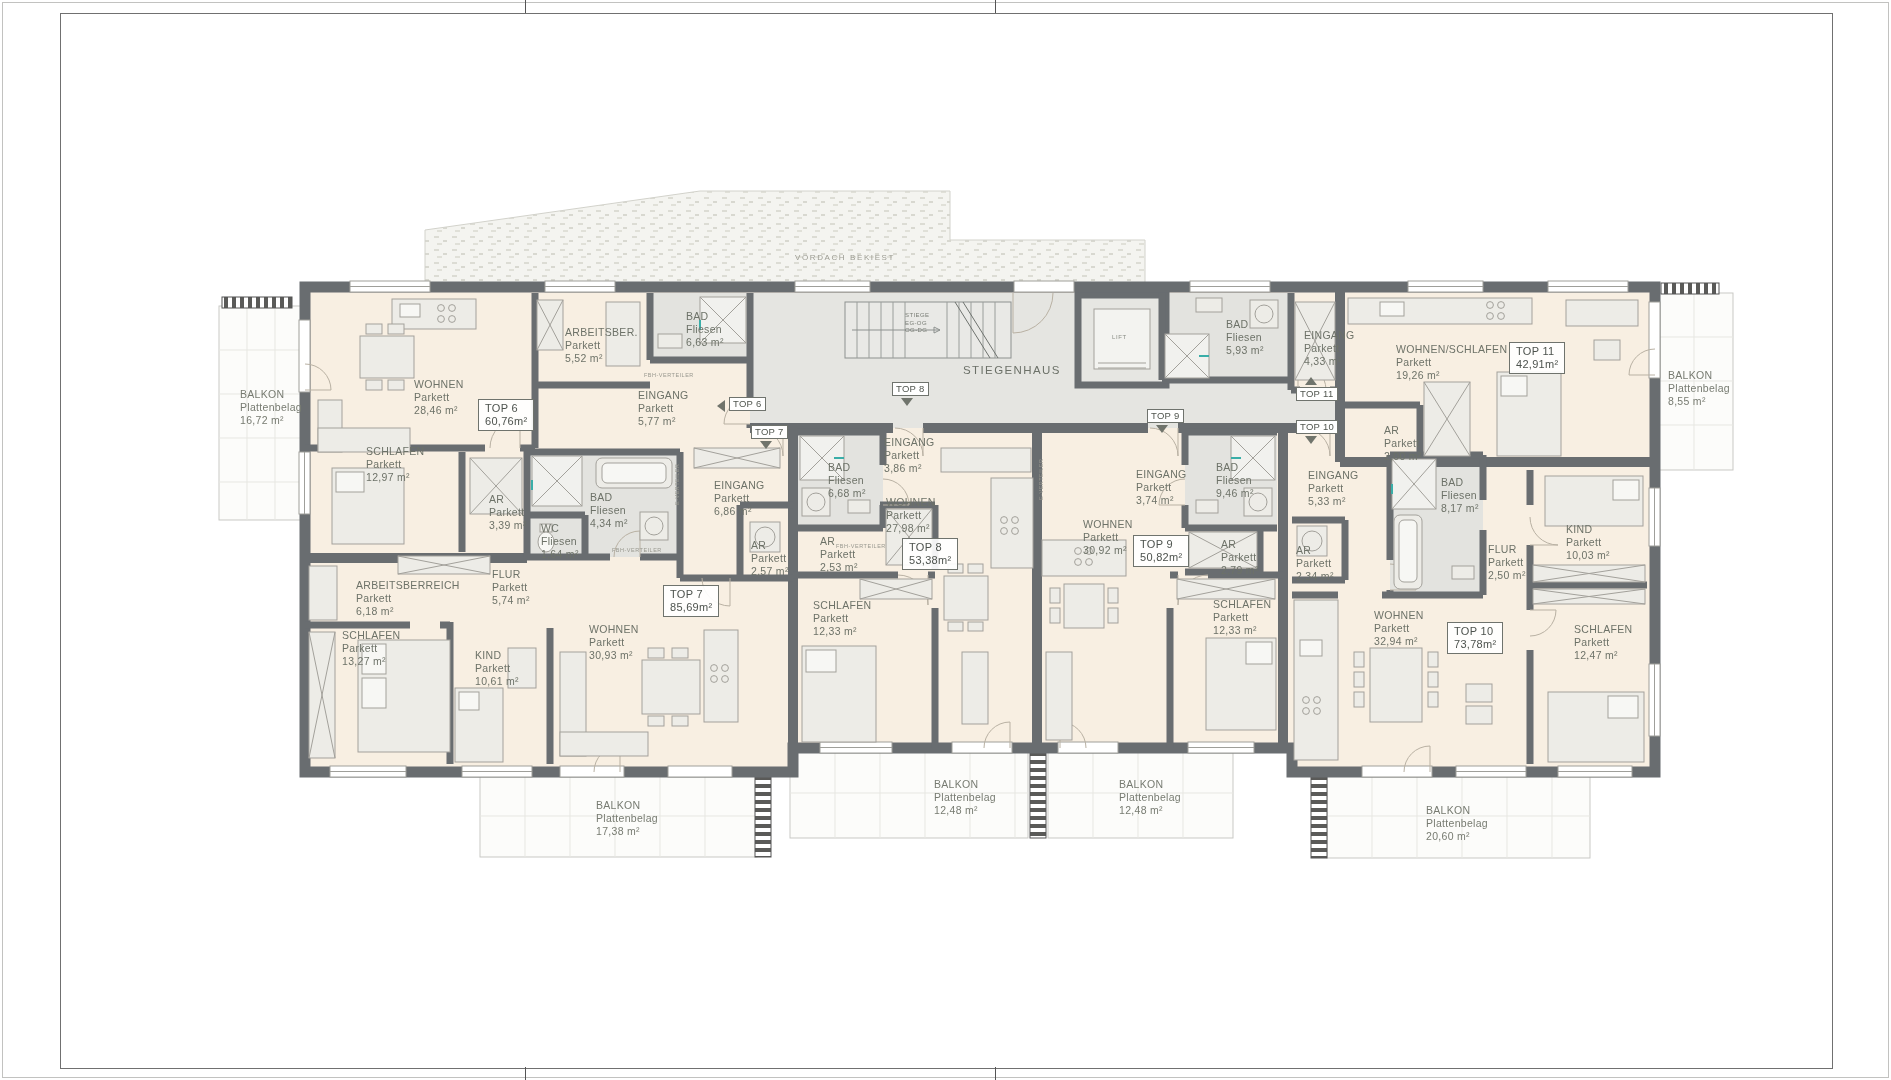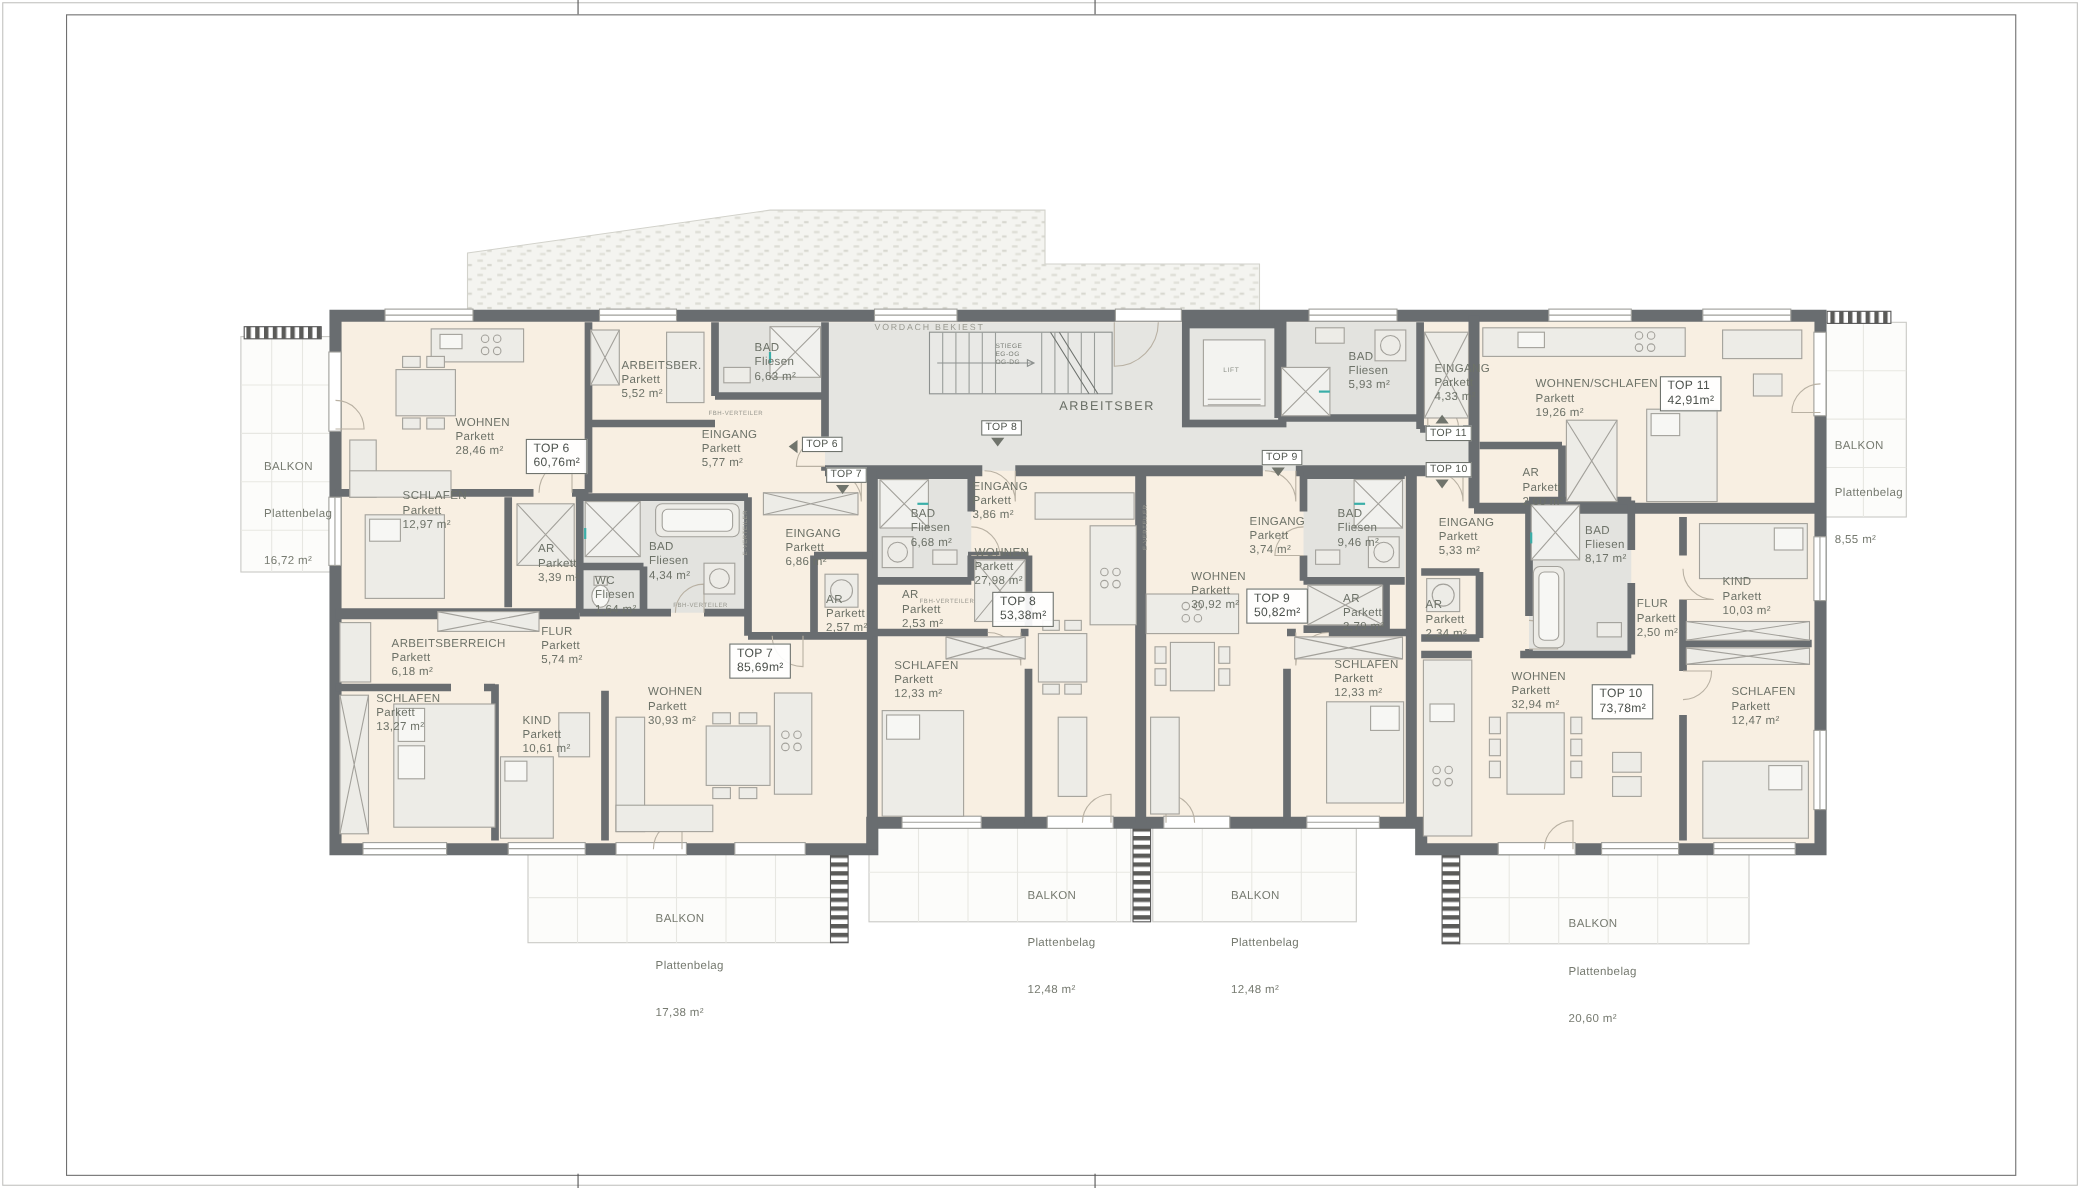--- a/index.html
+++ b/index.html
@@ -6,33 +6,33 @@
   .page{position:relative;width:1891px;height:1080px;background:#ffffff;overflow:hidden;
         font-family:"Liberation Sans",sans-serif;}
   .frame-outer{position:absolute;left:2px;top:2px;right:2px;bottom:2px;border:1px solid #c2c2c0;}
   .frame-inner{position:absolute;left:60px;top:13px;width:1771px;height:1054px;border:1px solid #707070;}
   .tick{position:absolute;width:1px;background:#555;}
   svg{position:absolute;left:0;top:0;}
   
   .rl{position:absolute;font-size:10.5px;line-height:13px;color:#6d7268;letter-spacing:.3px;white-space:nowrap;}
   .rl span{display:block;}
   .bl{position:absolute;font-size:10.5px;line-height:13px;color:#777b71;letter-spacing:.3px;white-space:nowrap;}
-  .bl span{display:block;margin-top:30px;}
+  .bl span{display:block;}
   
   .ub{position:absolute;border:1px solid #6f736d;background:rgba(255,255,255,.92);padding:2px 6px;
       font-size:11px;line-height:13px;color:#4d524d;letter-spacing:.3px;white-space:nowrap;}
   .ub span{display:block;}
   
   .em{position:absolute;border:1px solid #6f736d;background:#fff;padding:0 3px;font-size:9.5px;
       line-height:12px;color:#51564f;letter-spacing:.3px;white-space:nowrap;}
   .arrD{position:absolute;width:0;height:0;border-left:6px solid transparent;border-right:6px solid transparent;border-top:8px solid #70746c;}
   .arrU{position:absolute;width:0;height:0;border-left:6px solid transparent;border-right:6px solid transparent;border-bottom:8px solid #70746c;}
   .arrL{position:absolute;width:0;height:0;border-top:6px solid transparent;border-bottom:6px solid transparent;border-right:8px solid #70746c;}
   .big{position:absolute;font-size:11.5px;letter-spacing:1.4px;color:#6c7168;white-space:nowrap;}
-  .canopy{position:absolute;font-size:8px;letter-spacing:1.6px;color:#9b9b92;white-space:nowrap;margin-top:40px;}
+  .canopy{position:absolute;font-size:8px;letter-spacing:1.6px;color:#9b9b92;white-space:nowrap;}
   .stair-txt{position:absolute;font-size:6px;line-height:7.5px;color:#7a7e76;letter-spacing:.4px;}
   .stair-txt span{display:block;}
   .lift-txt{position:absolute;font-size:6px;color:#8a8e86;letter-spacing:.6px;}
 </style>
 </head>
 <body>
 
 <div class="page">
   <div class="frame-outer"></div>
   <div class="frame-inner"></div>
@@ -474,21 +474,21 @@
     <g font-size="5.5" fill="#98988f" letter-spacing="0.5">
       <text x="644" y="377">FBH-VERTEILER</text>
       <text x="612" y="552">FBH-VERTEILER</text>
       <text x="836" y="548">FBH-VERTEILER</text>
       <text x="679" y="505" transform="rotate(-90 679 505)">E-VERTEILER</text>
       <text x="1043" y="500" transform="rotate(-90 1043 500)">E-VERTEILER</text>
     </g>
   </svg>
 
   <div class="canopy" style="left:795px;top:253px">VORDACH BEKIEST</div>
-  <div class="big" style="left:963px;top:364px">ARBEITSBER</div>
+  <div class="big" style="left:963px;top:364px">STIEGENHAUS</div>
   <div class="stair-txt" style="left:905px;top:312px">
     <span>STIEGE</span>
     <span>EG-OG</span>
     <span>OG-DG</span>
   </div>
   <div class="lift-txt" style="left:1112px;top:334px">LIFT</div>
 
   <div class="rl" style="left:414px;top:378px">
       <span>WOHNEN</span>
       <span>Parkett</span>

